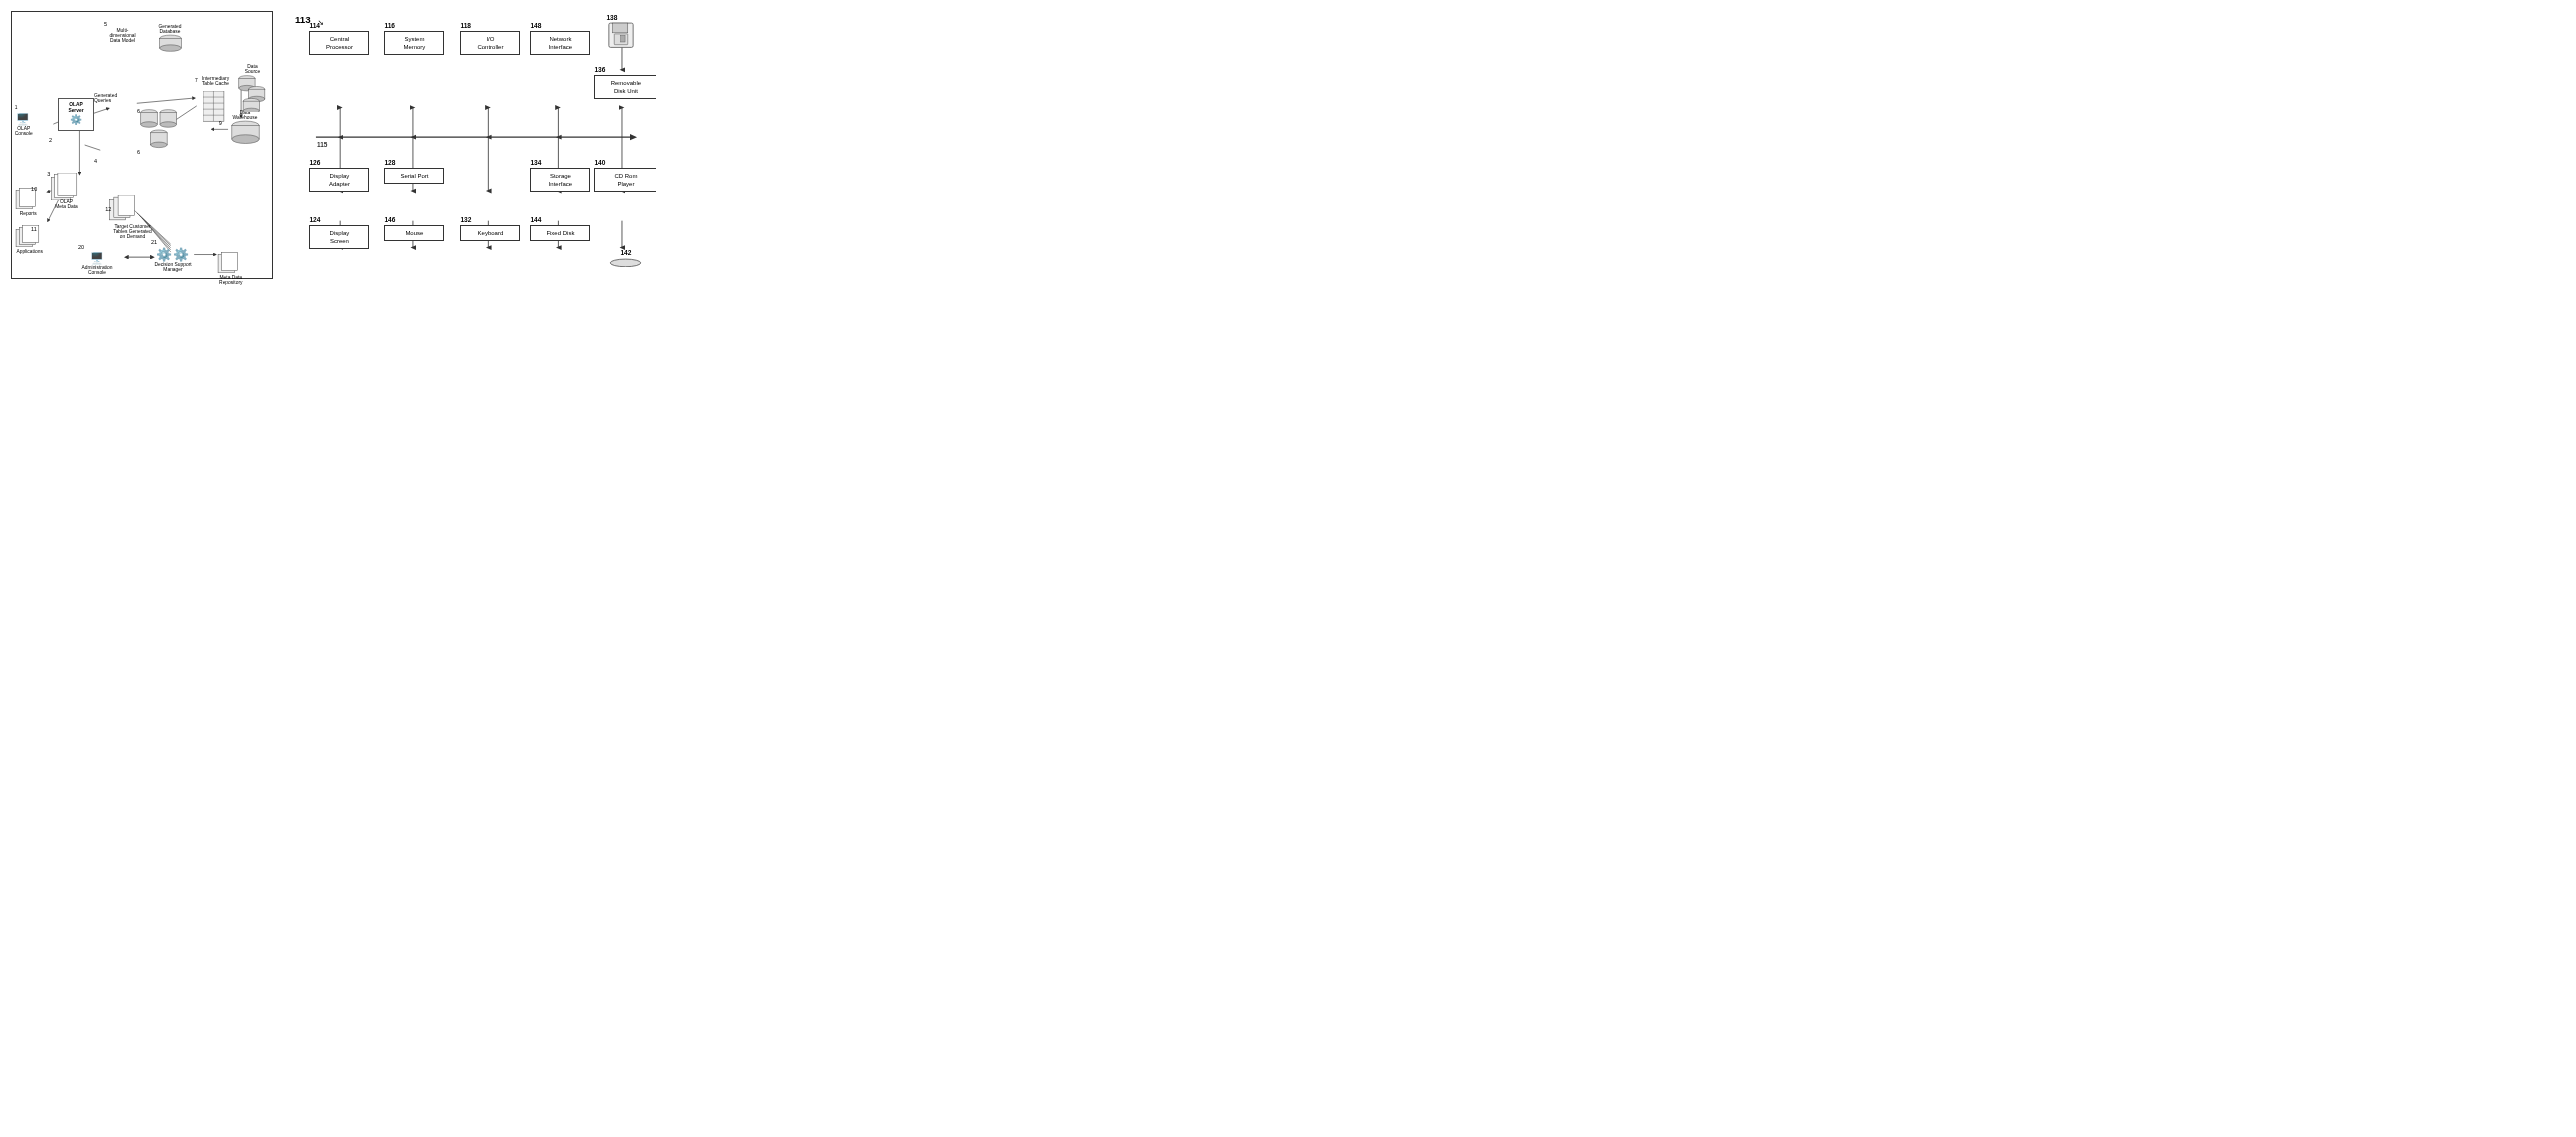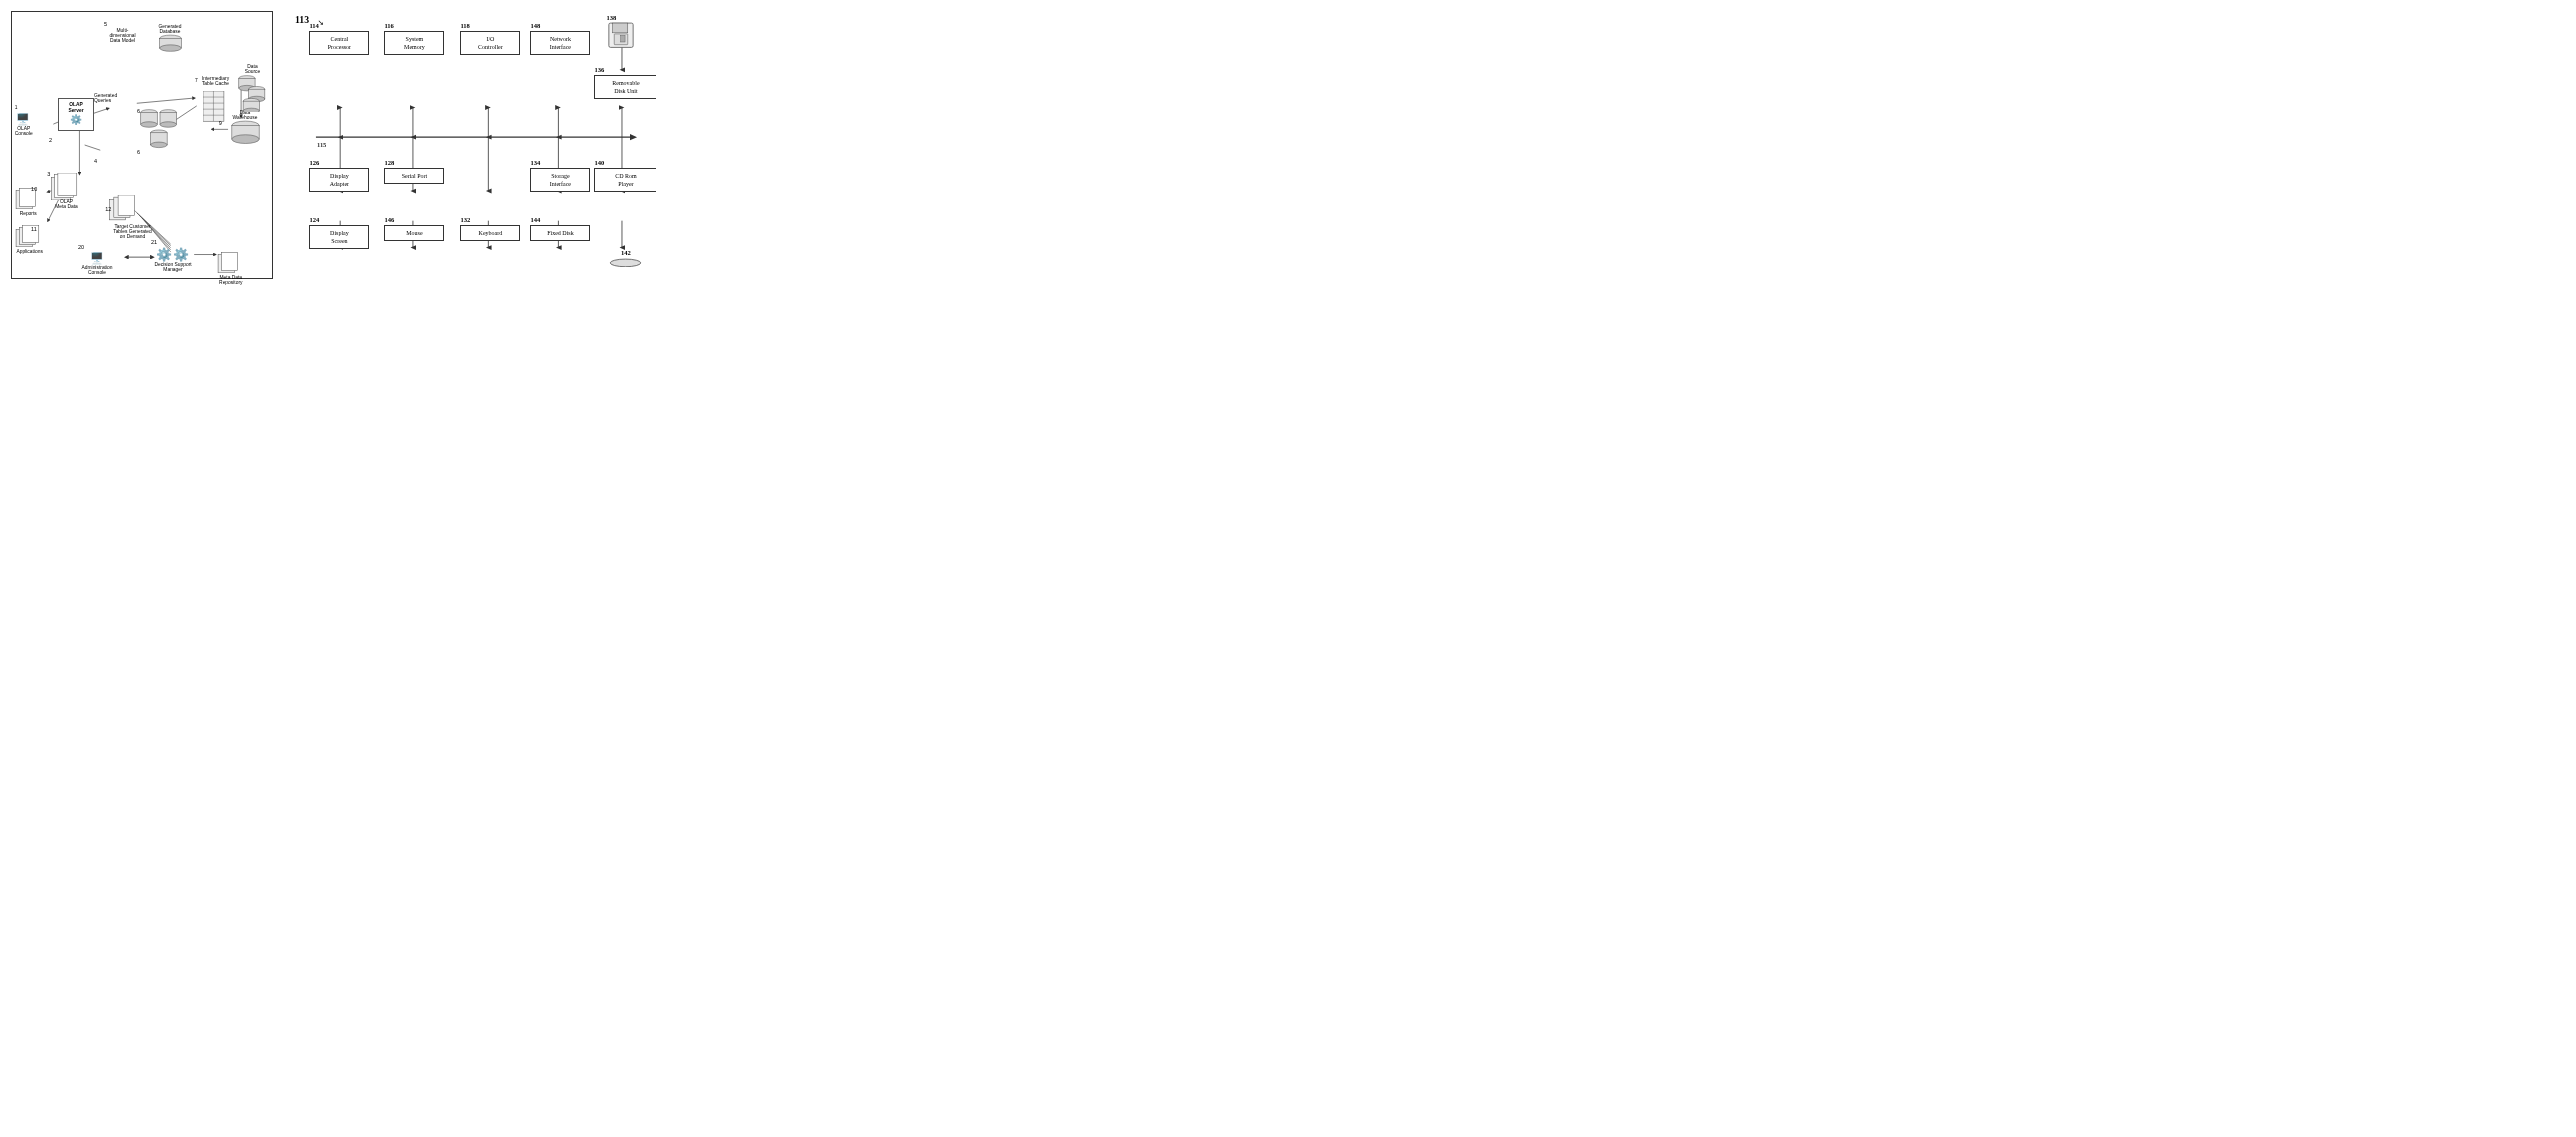--- a/index.html
+++ b/index.html
@@ -37,21 +37,20 @@
     .diagram-number {
       font-size: 5.5px;
       position: absolute;
     }
 
     
     .right-diagram {
       flex: 1;
       position: relative;
       min-height: 268px;
-      font-family: Liberation Serif, serif;
     }
 
     .component-box {
       border: 0.8px solid #333;
       background: #fff;
       padding: 3.3px 5.5px;
       text-align: center;
       font-size: 6px;
       line-height: 1.35;
       position: absolute;

